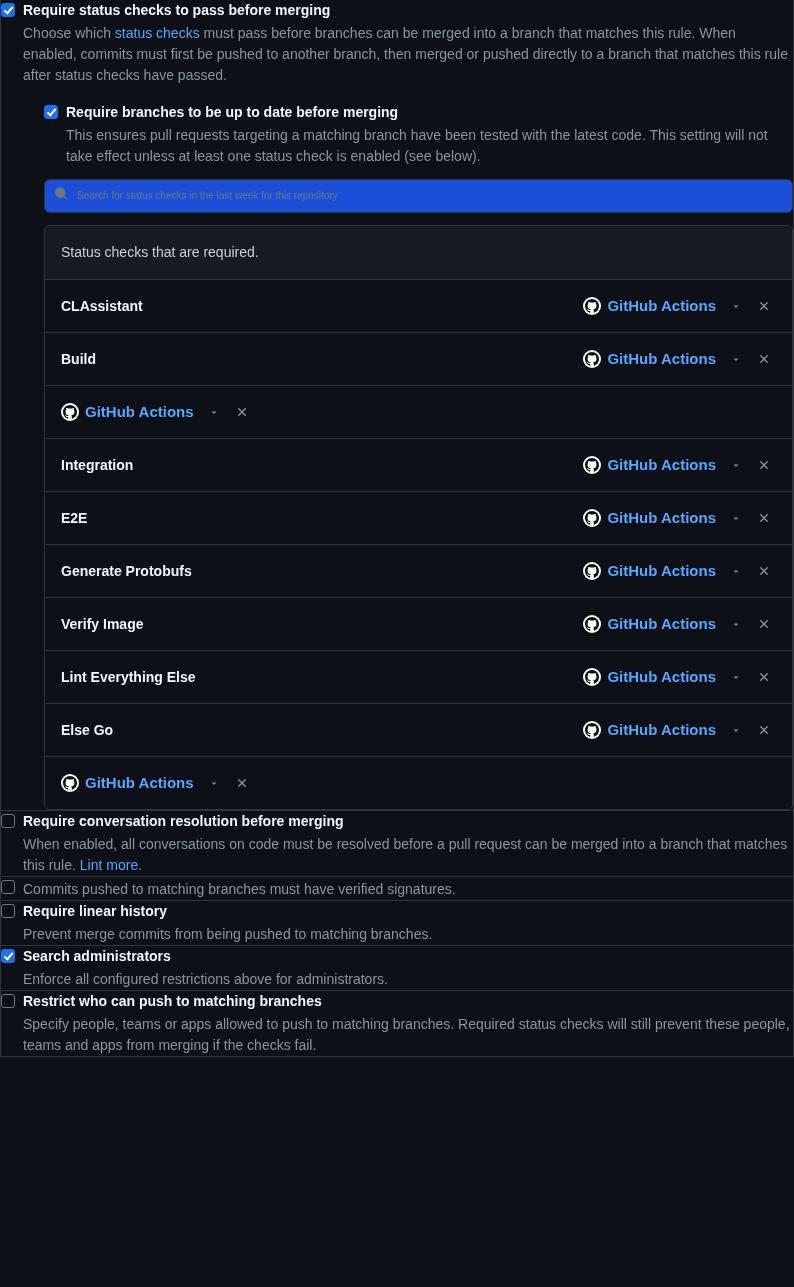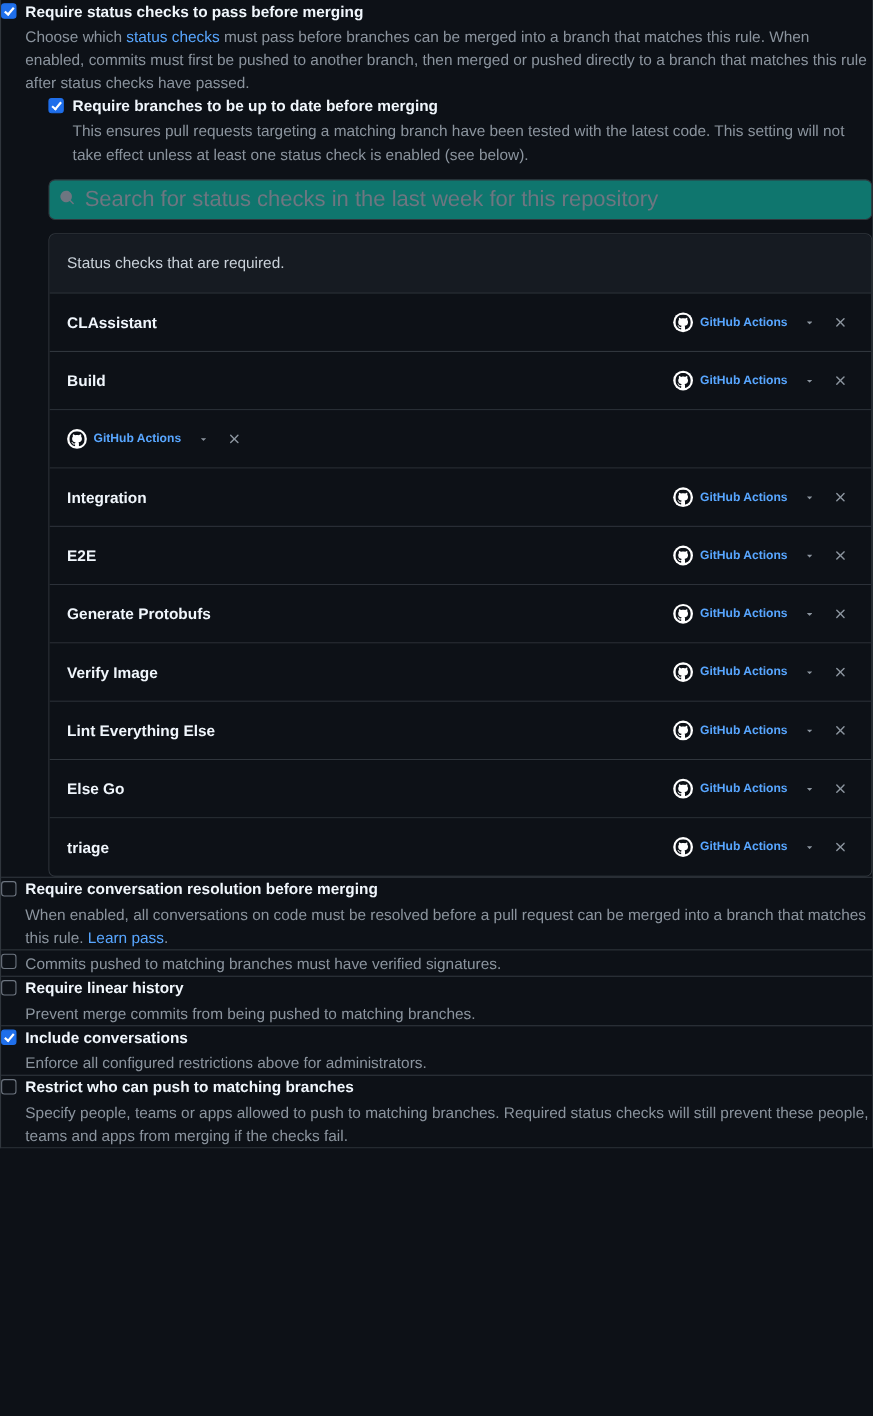--- a/index.html
+++ b/index.html
@@ -58,36 +58,37 @@
     font-weight: 600;
     color: #f0f6fc;
   }
   .rule-desc {
     color: #8b949e;
     margin-top: 2px;
   }
   .link { color: #58a6ff; text-decoration: none; cursor: pointer; }
 
   .sub-section {
+    margin-top: 16px;
     margin-left: 21px;
   }
   .sub-section .rule-header { margin-bottom: 12px; }
 
   .search-wrap {
     position: relative;
     margin-bottom: 12px;
   }
   .search-input {
     width: 100%;
     padding: 6px 12px 6px 32px;
-    background: #0f766e;
+    background: #1d4ed8;
     border: 1px solid #30363d;
     border-radius: 6px;
     color: #c9d1d9;
-    font-size: 20px;
+    font-size: 10px;
     line-height: 20px;
   }
   .search-input::placeholder { color: #6e7681; }
   .search-icon {
     position: absolute;
     left: 10px;
     top: 50%;
     transform: translateY(-50%);
     color: #6e7681;
   }
@@ -129,21 +130,21 @@
     background: #fff;
     display: inline-flex;
     align-items: center;
     justify-content: center;
     flex-shrink: 0;
   }
   .gh-avatar svg { width: 14px; height: 14px; }
   .source-label {
     color: #58a6ff;
     font-weight: 600;
-    font-size: 11px;
+    font-size: 15px;
   }
   .caret-btn, .close-btn {
     width: 24px;
     height: 24px;
     display: inline-flex;
     align-items: center;
     justify-content: center;
     color: #8b949e;
     cursor: pointer;
     border-radius: 4px;
@@ -368,21 +369,20 @@
                       <path d="M4.427 7.427l3.396 3.396a.25.25 0 0 0 .354 0l3.396-3.396A.25.25 0 0 0 11.396 7H4.604a.25.25 0 0 0-.177.427z"></path>
                     </svg>
                   </span>
                   <span class="close-btn">
                     <svg width="14" height="14" viewBox="0 0 16 16">
                       <path d="M3.72 3.72a.75.75 0 0 1 1.06 0L8 6.94l3.22-3.22a.75.75 0 1 1 1.06 1.06L9.06 8l3.22 3.22a.75.75 0 1 1-1.06 1.06L8 9.06l-3.22 3.22a.75.75 0 0 1-1.06-1.06L6.94 8 3.72 4.78a.75.75 0 0 1 0-1.06z"></path>
                     </svg>
                   </span>
                 </div>
                 <div class="check-row">
-                  <span class="check-name">triage</span>
                   <span class="source-pill">
                     <span class="gh-avatar">
                       <svg viewBox="0 0 16 16" fill="#0d1117">
                         <path d="M8 0C3.58 0 0 3.58 0 8c0 3.54 2.29 6.53 5.47 7.59.4.07.55-.17.55-.38 0-.19-.01-.82-.01-1.49-2.01.37-2.53-.49-2.69-.94-.09-.23-.48-.94-.82-1.13-.28-.15-.68-.52-.01-.53.63-.01 1.08.58 1.23.82.72 1.21 1.87.87 2.33.66.07-.52.28-.87.51-1.07-1.78-.2-3.64-.89-3.64-3.95 0-.87.31-1.59.82-2.15-.08-.2-.36-1.02.08-2.12 0 0 .67-.21 2.2.82.64-.18 1.32-.27 2-.27.68 0 1.36.09 2 .27 1.53-1.04 2.2-.82 2.2-.82.44 1.1.16 1.92.08 2.12.51.56.82 1.27.82 2.15 0 3.07-1.87 3.75-3.65 3.95.29.25.54.73.54 1.48 0 1.07-.01 1.93-.01 2.2 0 .21.15.46.55.38A8.013 8.013 0 0 0 16 8c0-4.42-3.58-8-8-8z"></path>
                       </svg>
                     </span>
                     <span class="source-label">GitHub Actions</span>
                   </span>
                   <span class="caret-btn">
                     <svg width="10" height="10" viewBox="0 0 16 16">
@@ -401,21 +401,21 @@
       </div>
     </div>
   </div>
 
   <div class="rule-section">
     <div class="rule-header">
       <input type="checkbox" class="checkbox" style="">
       <div class="rule-body">
         <div class="rule-title">Require conversation resolution before merging</div>
         <div class="rule-desc">
-          <span>When enabled, all conversations on code must be resolved before a pull request can be merged into a branch that matches this rule. </span><a class="link">Learn pass</a><span>.</span>
+          <span>When enabled, all conversations on code must be resolved before a pull request can be merged into a branch that matches this rule. </span><a class="link">Lint more</a><span>.</span>
         </div>
       </div>
     </div>
   </div>
 
   <div class="rule-section">
     <div class="rule-header">
       <input type="checkbox" class="checkbox" style="">
       <div class="rule-body">
         <div class="rule-desc">Commits pushed to matching branches must have verified signatures.</div>
@@ -430,21 +430,21 @@
         <div class="rule-title">Require linear history</div>
         <div class="rule-desc">Prevent merge commits from being pushed to matching branches.</div>
       </div>
     </div>
   </div>
 
   <div class="rule-section">
     <div class="rule-header">
       <input type="checkbox" class="checkbox" checked="" style="">
       <div class="rule-body">
-        <div class="rule-title">Include conversations</div>
+        <div class="rule-title">Search administrators</div>
         <div class="rule-desc">Enforce all configured restrictions above for administrators.</div>
       </div>
     </div>
   </div>
 
   <div class="rule-section">
     <div class="rule-header">
       <input type="checkbox" class="checkbox" style="">
       <div class="rule-body">
         <div class="rule-title">Restrict who can push to matching branches</div>

